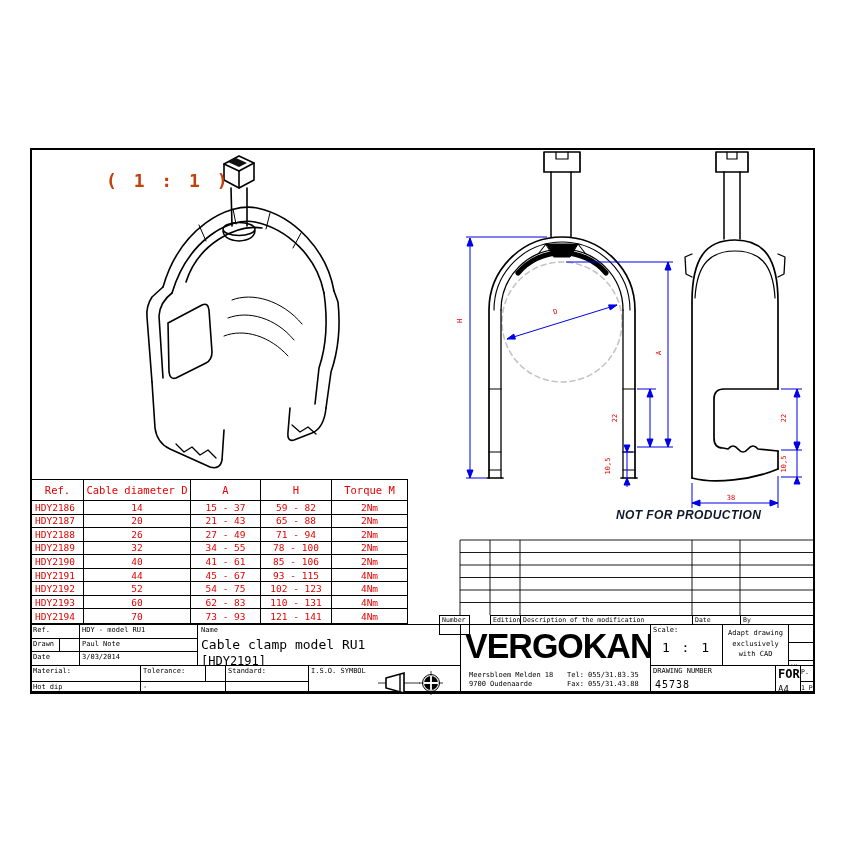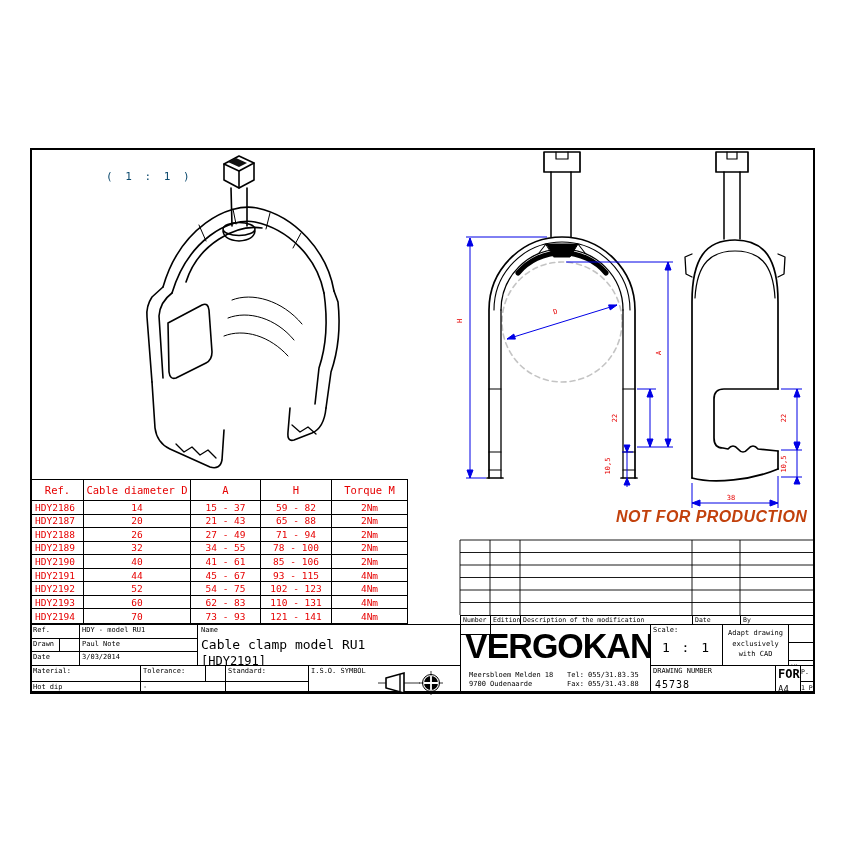--- a/index.html
+++ b/index.html
@@ -1,21 +1,21 @@
 <!DOCTYPE html>
 <html><head>
 <meta charset="utf-8">
 <style>
   html,body{margin:0;padding:0;background:#fff;}
   body{width:842px;height:842px;position:relative;font-family:"DejaVu Sans Mono",monospace;color:#000;overflow:hidden;}
   .abs{position:absolute;box-sizing:border-box;}
   #sheet-border{left:30px;top:148px;width:785px;height:545px;border:2px solid #000;}
-  #scale-note{left:106px;top:170px;font-size:11px;letter-spacing:3px;color:#0c4a6e;font-weight:normal;}
+  #scale-note{left:106px;top:170px;font-size:18px;letter-spacing:3px;color:#c2410c;font-weight:bold;}
   #watermark{left:616px;top:508px;width:196px;font-family:"Liberation Sans",sans-serif;
-             font-size:16px;font-weight:bold;font-style:italic;color:#c2410c;letter-spacing:.4px;white-space:nowrap;}
+             font-size:12px;font-weight:bold;font-style:italic;color:#0f172a;letter-spacing:.4px;white-space:nowrap;}
   svg{position:absolute;left:0;top:0;}
   
   #spec-table{left:31px;top:479px;width:377px;height:145px;border:1px solid #000;display:grid;
               grid-template-columns:52px 107px 70px 71px 75px;grid-template-rows:21px repeat(9,13.55px);}
   #spec-table div{border-right:1px solid #000;border-bottom:1px solid #000;color:#e60000;
                   display:flex;align-items:center;justify-content:center;font-size:9.5px;white-space:nowrap;overflow:hidden;}
   #spec-table div.th{font-size:10.5px;}
   #spec-table div:nth-child(5n){border-right:none;}
   #spec-table div:nth-last-child(-n+5){border-bottom:none;}
   #spec-table div.cl{justify-content:flex-start;padding-left:3px;}
@@ -258,21 +258,21 @@
 </div>
 
 <div class="abs tb" style="left:30px;top:665px;width:111px;height:17px;">Material:</div>
 <div class="abs tb" style="left:30px;top:681px;width:111px;height:13px;">Hot dip</div>
 <div class="abs tb" style="left:140px;top:665px;width:66px;height:17px;">Tolerance:</div>
 <div class="abs tb" style="left:140px;top:681px;width:86px;height:13px;">-</div>
 <div class="abs tb" style="left:225px;top:665px;width:84px;height:17px;">Standard:</div>
 <div class="abs tb" style="left:225px;top:681px;width:84px;height:13px;"></div>
 <div class="abs tb" style="left:308px;top:665px;width:153px;height:29px;">I.S.O. SYMBOL</div>
 
-<div class="abs tb rev" style="left:460px;top:615px;width:31px;height:20px;">Number</div>
+<div class="abs tb rev" style="left:439px;top:615px;width:31px;height:20px;">Number</div>
 <div class="abs tb rev" style="left:490px;top:615px;width:31px;height:10px;">Edition</div>
 <div class="abs tb rev" style="left:520px;top:615px;width:173px;height:10px;">Description of the modification</div>
 <div class="abs tb rev" style="left:692px;top:615px;width:49px;height:10px;">Date</div>
 <div class="abs tb rev" style="left:740px;top:615px;width:75px;height:10px;">By</div>
 
 <div class="abs tb" id="vergokan-box" style="left:460px;top:624px;width:191px;height:70px;">
   <div id="logo">VERGOKAN</div>
   <div class="addr" style="left:8px;top:46px;">
     <div>Meersbloem Melden 18</div>
     <div>9700 Oudenaarde</div>

